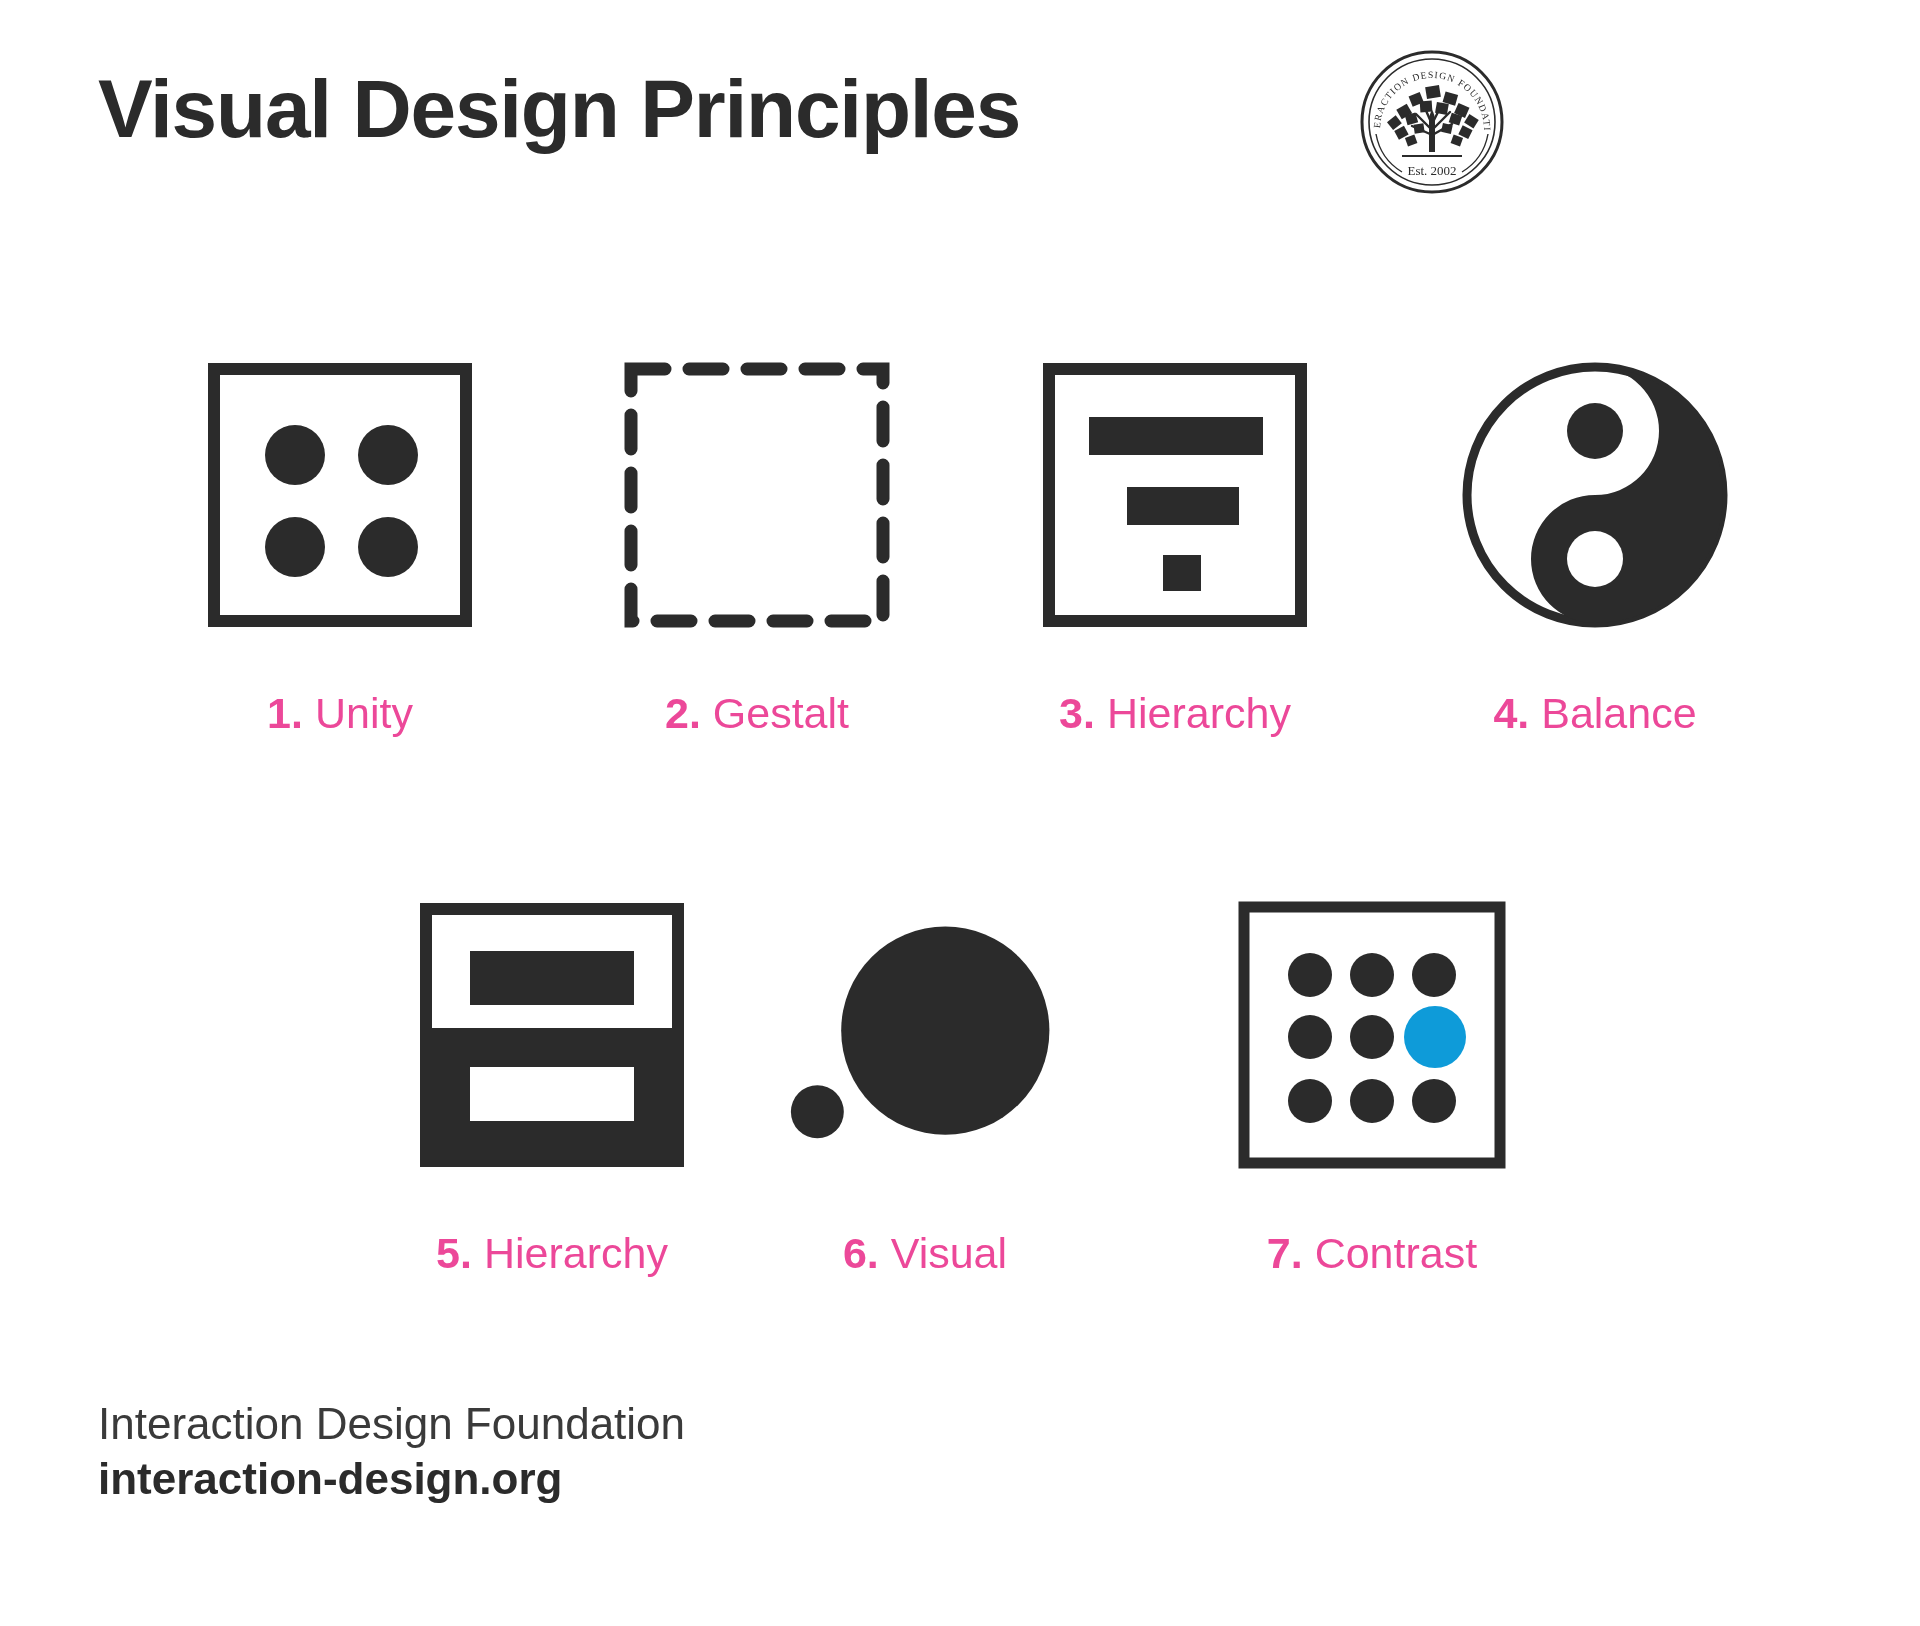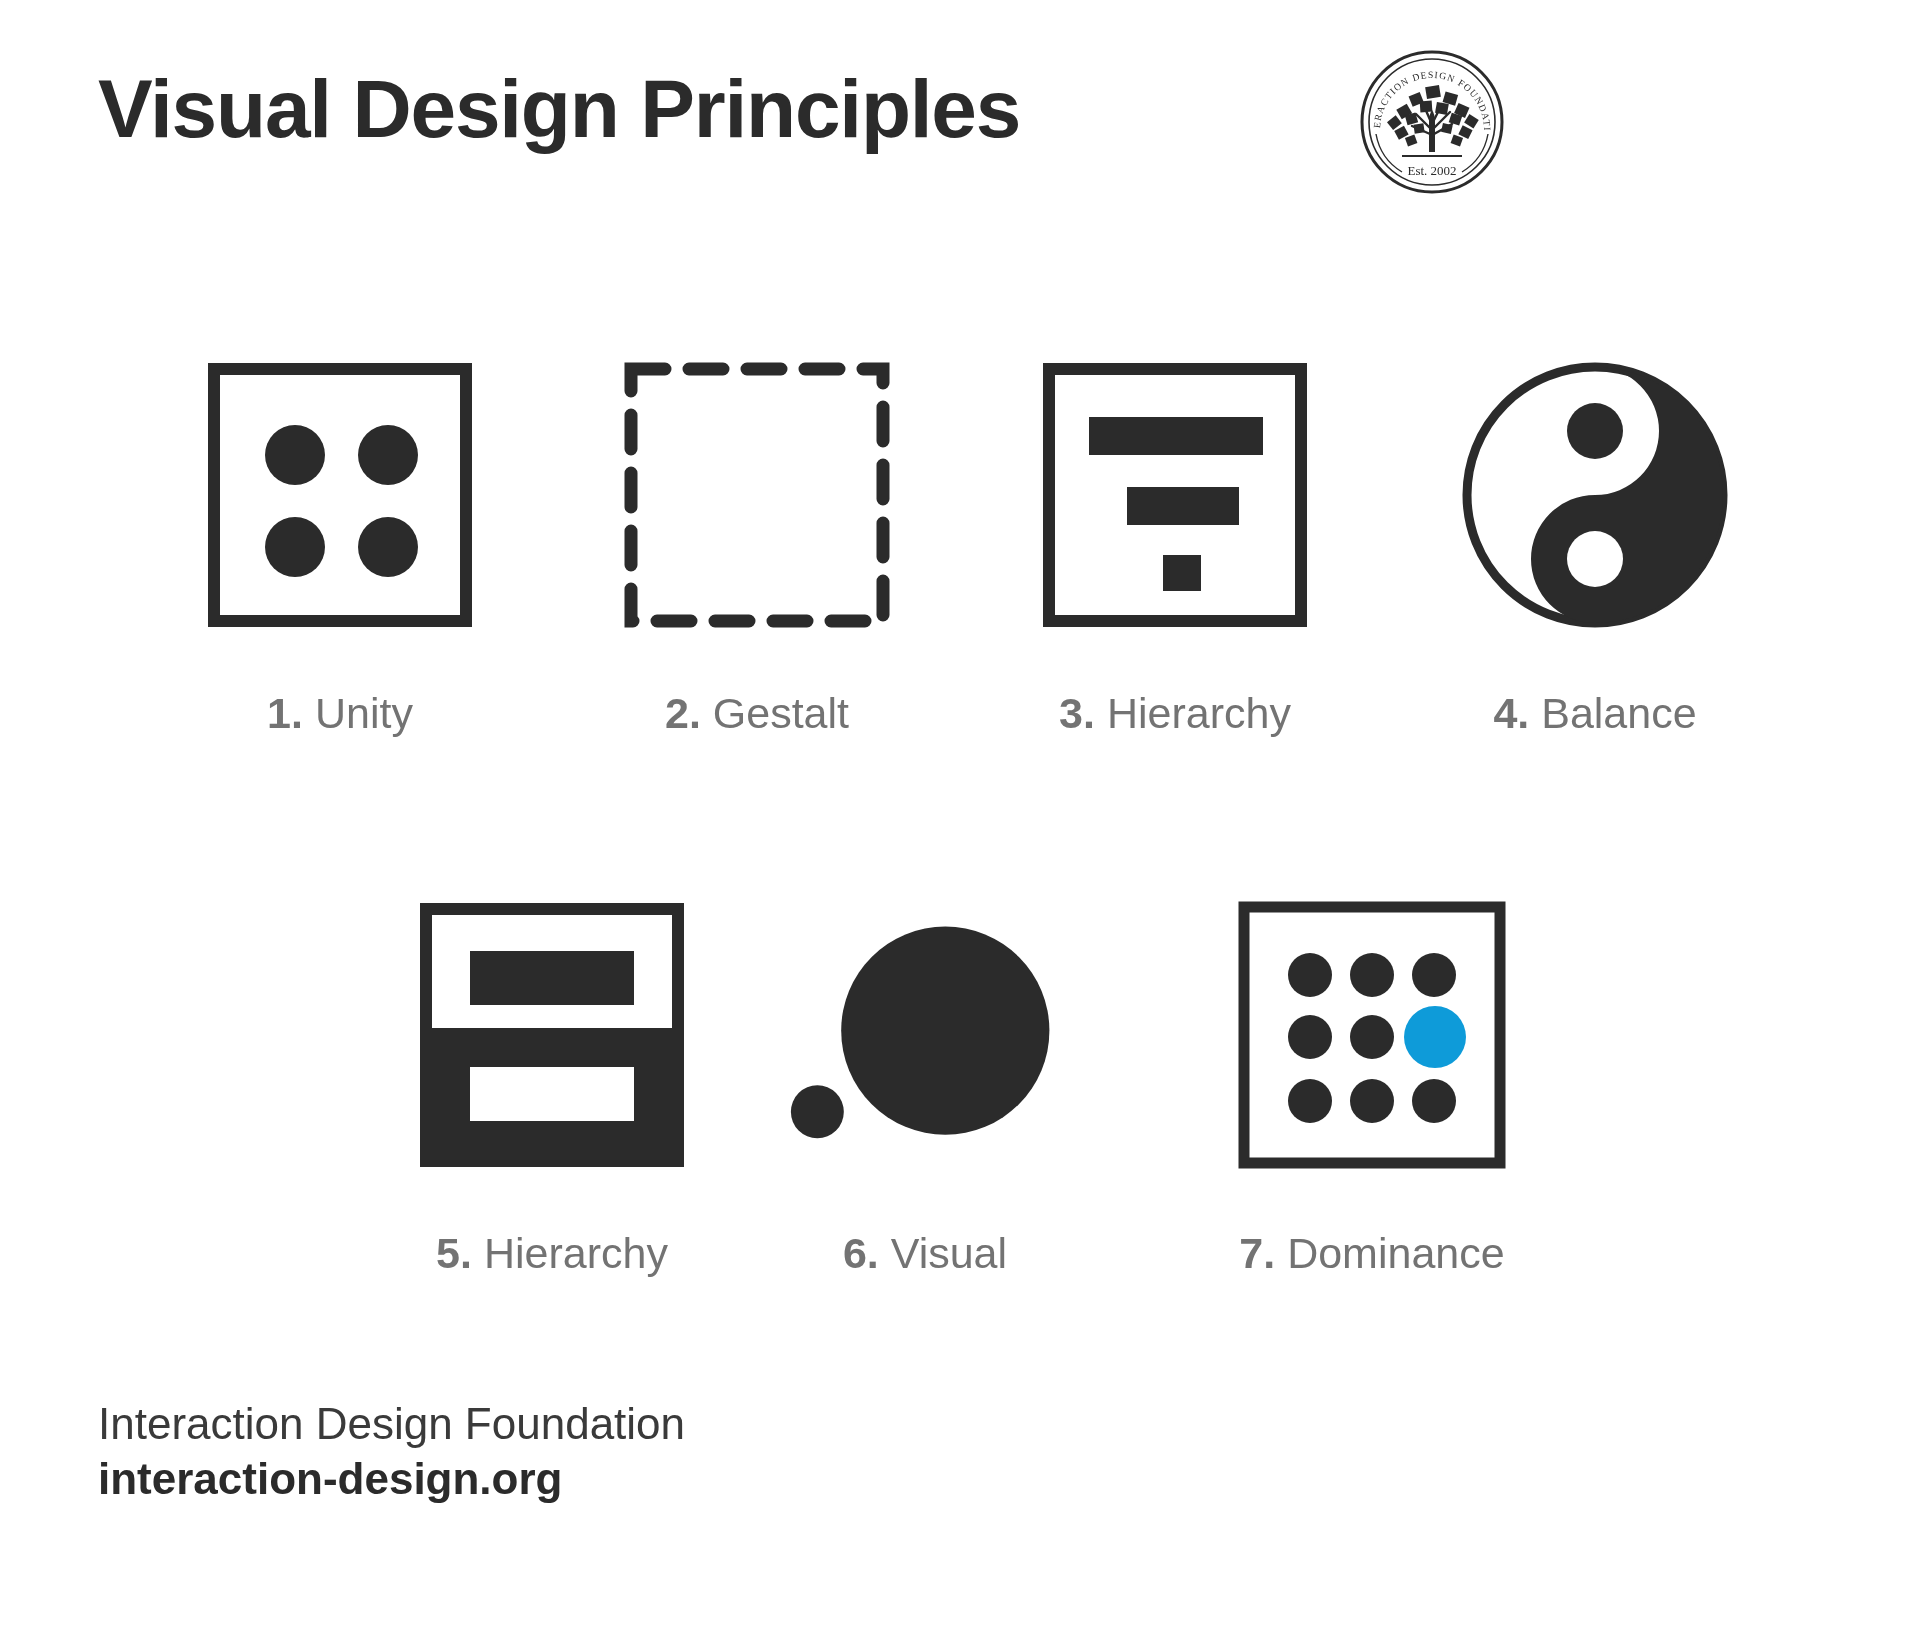--- a/index.html
+++ b/index.html
@@ -64,21 +64,21 @@
   .art {
     width: 300px;
     height: 290px;
     display: flex;
     align-items: center;
     justify-content: center;
   }
   .caption {
     margin-top: 52px;
     font-size: 43px;
-    color: #737373;
+    color: #ec4899;
     white-space: nowrap;
     line-height: 1;
   }
   .caption .num {
     font-weight: bold;
   }
   .caption .lbl {
     font-weight: normal;
   }
 
@@ -263,21 +263,21 @@
         <circle cx="202" cy="80" r="22" fill="#2b2b2b"></circle>
         <circle cx="78" cy="142" r="22" fill="#2b2b2b"></circle>
         <circle cx="140" cy="142" r="22" fill="#2b2b2b"></circle>
         <circle cx="203" cy="142" r="31" fill="#0e9bd9"></circle>
         <circle cx="78" cy="206" r="22" fill="#2b2b2b"></circle>
         <circle cx="140" cy="206" r="22" fill="#2b2b2b"></circle>
         <circle cx="202" cy="206" r="22" fill="#2b2b2b"></circle>
       </svg>
     </div>
     <div class="caption">
-      <span class="num">7.</span><span>&nbsp;</span><span class="lbl">Dominance</span>
+      <span class="num">7.</span><span>&nbsp;</span><span class="lbl">Contrast</span>
     </div>
   </div>
 
 </div>
 
 <div id="footer">
   <div id="footer-org">Interaction Design Foundation</div>
   <div id="footer-url">interaction-design.org</div>
 </div>
 

